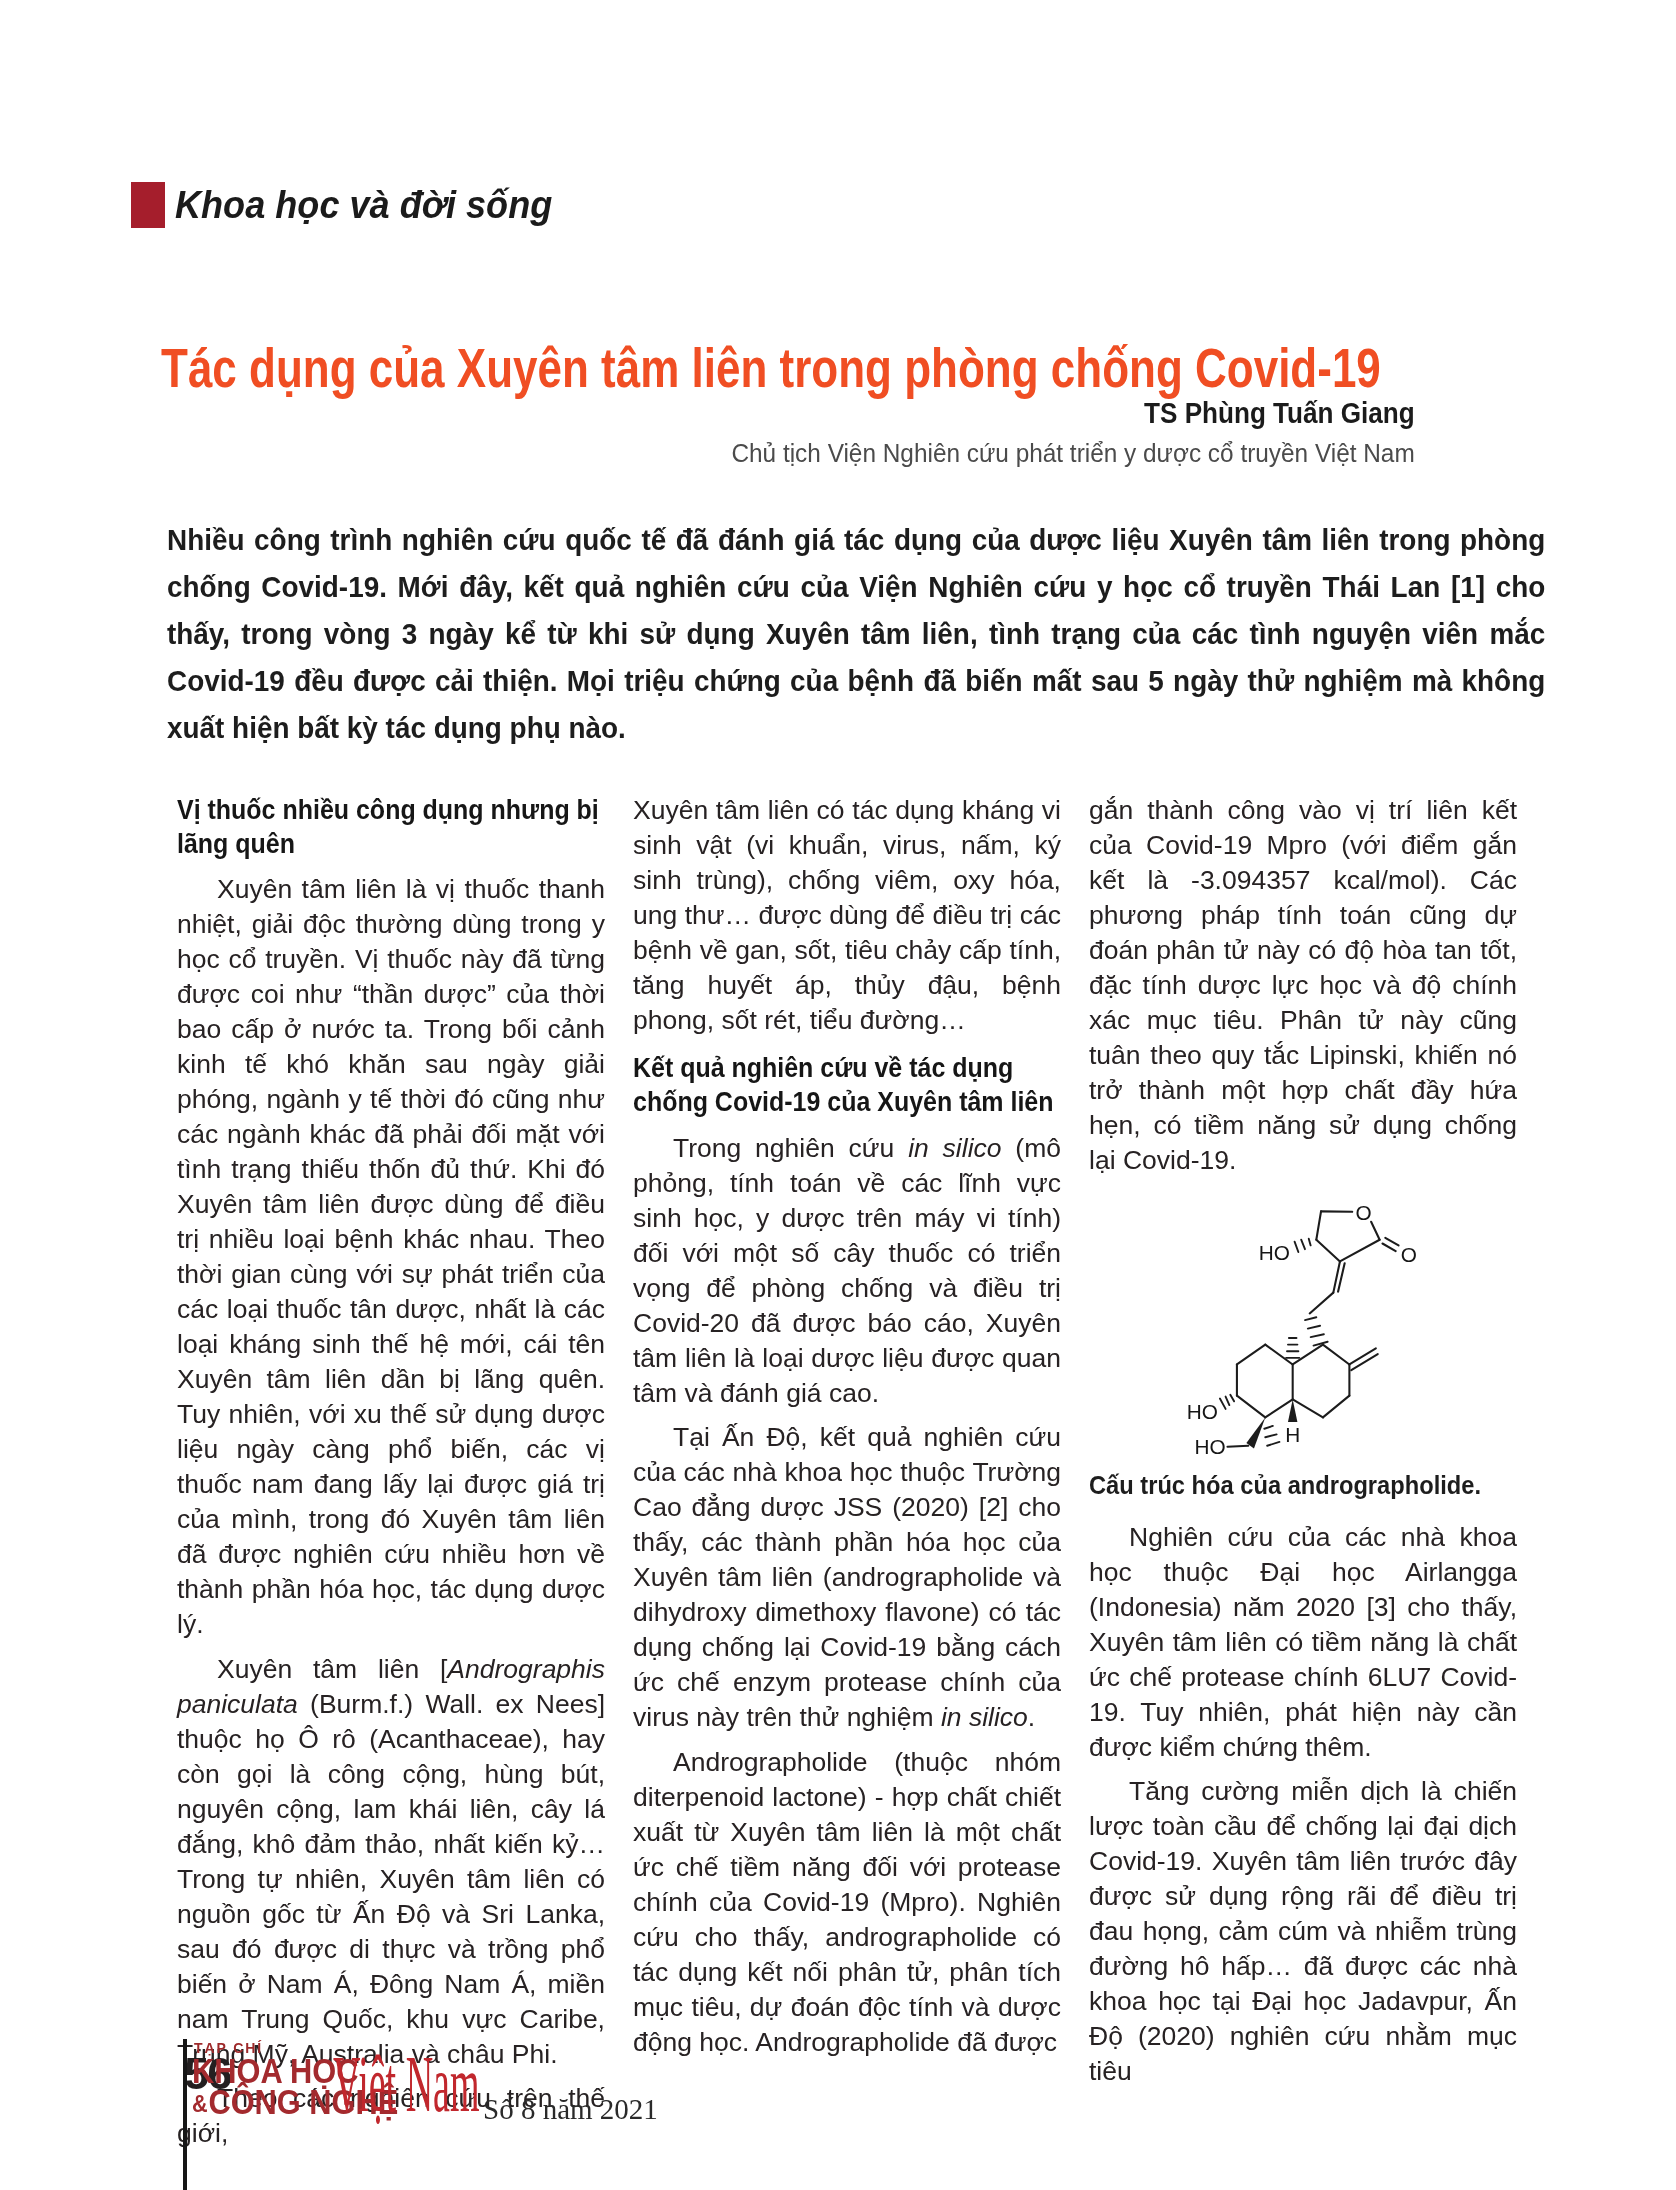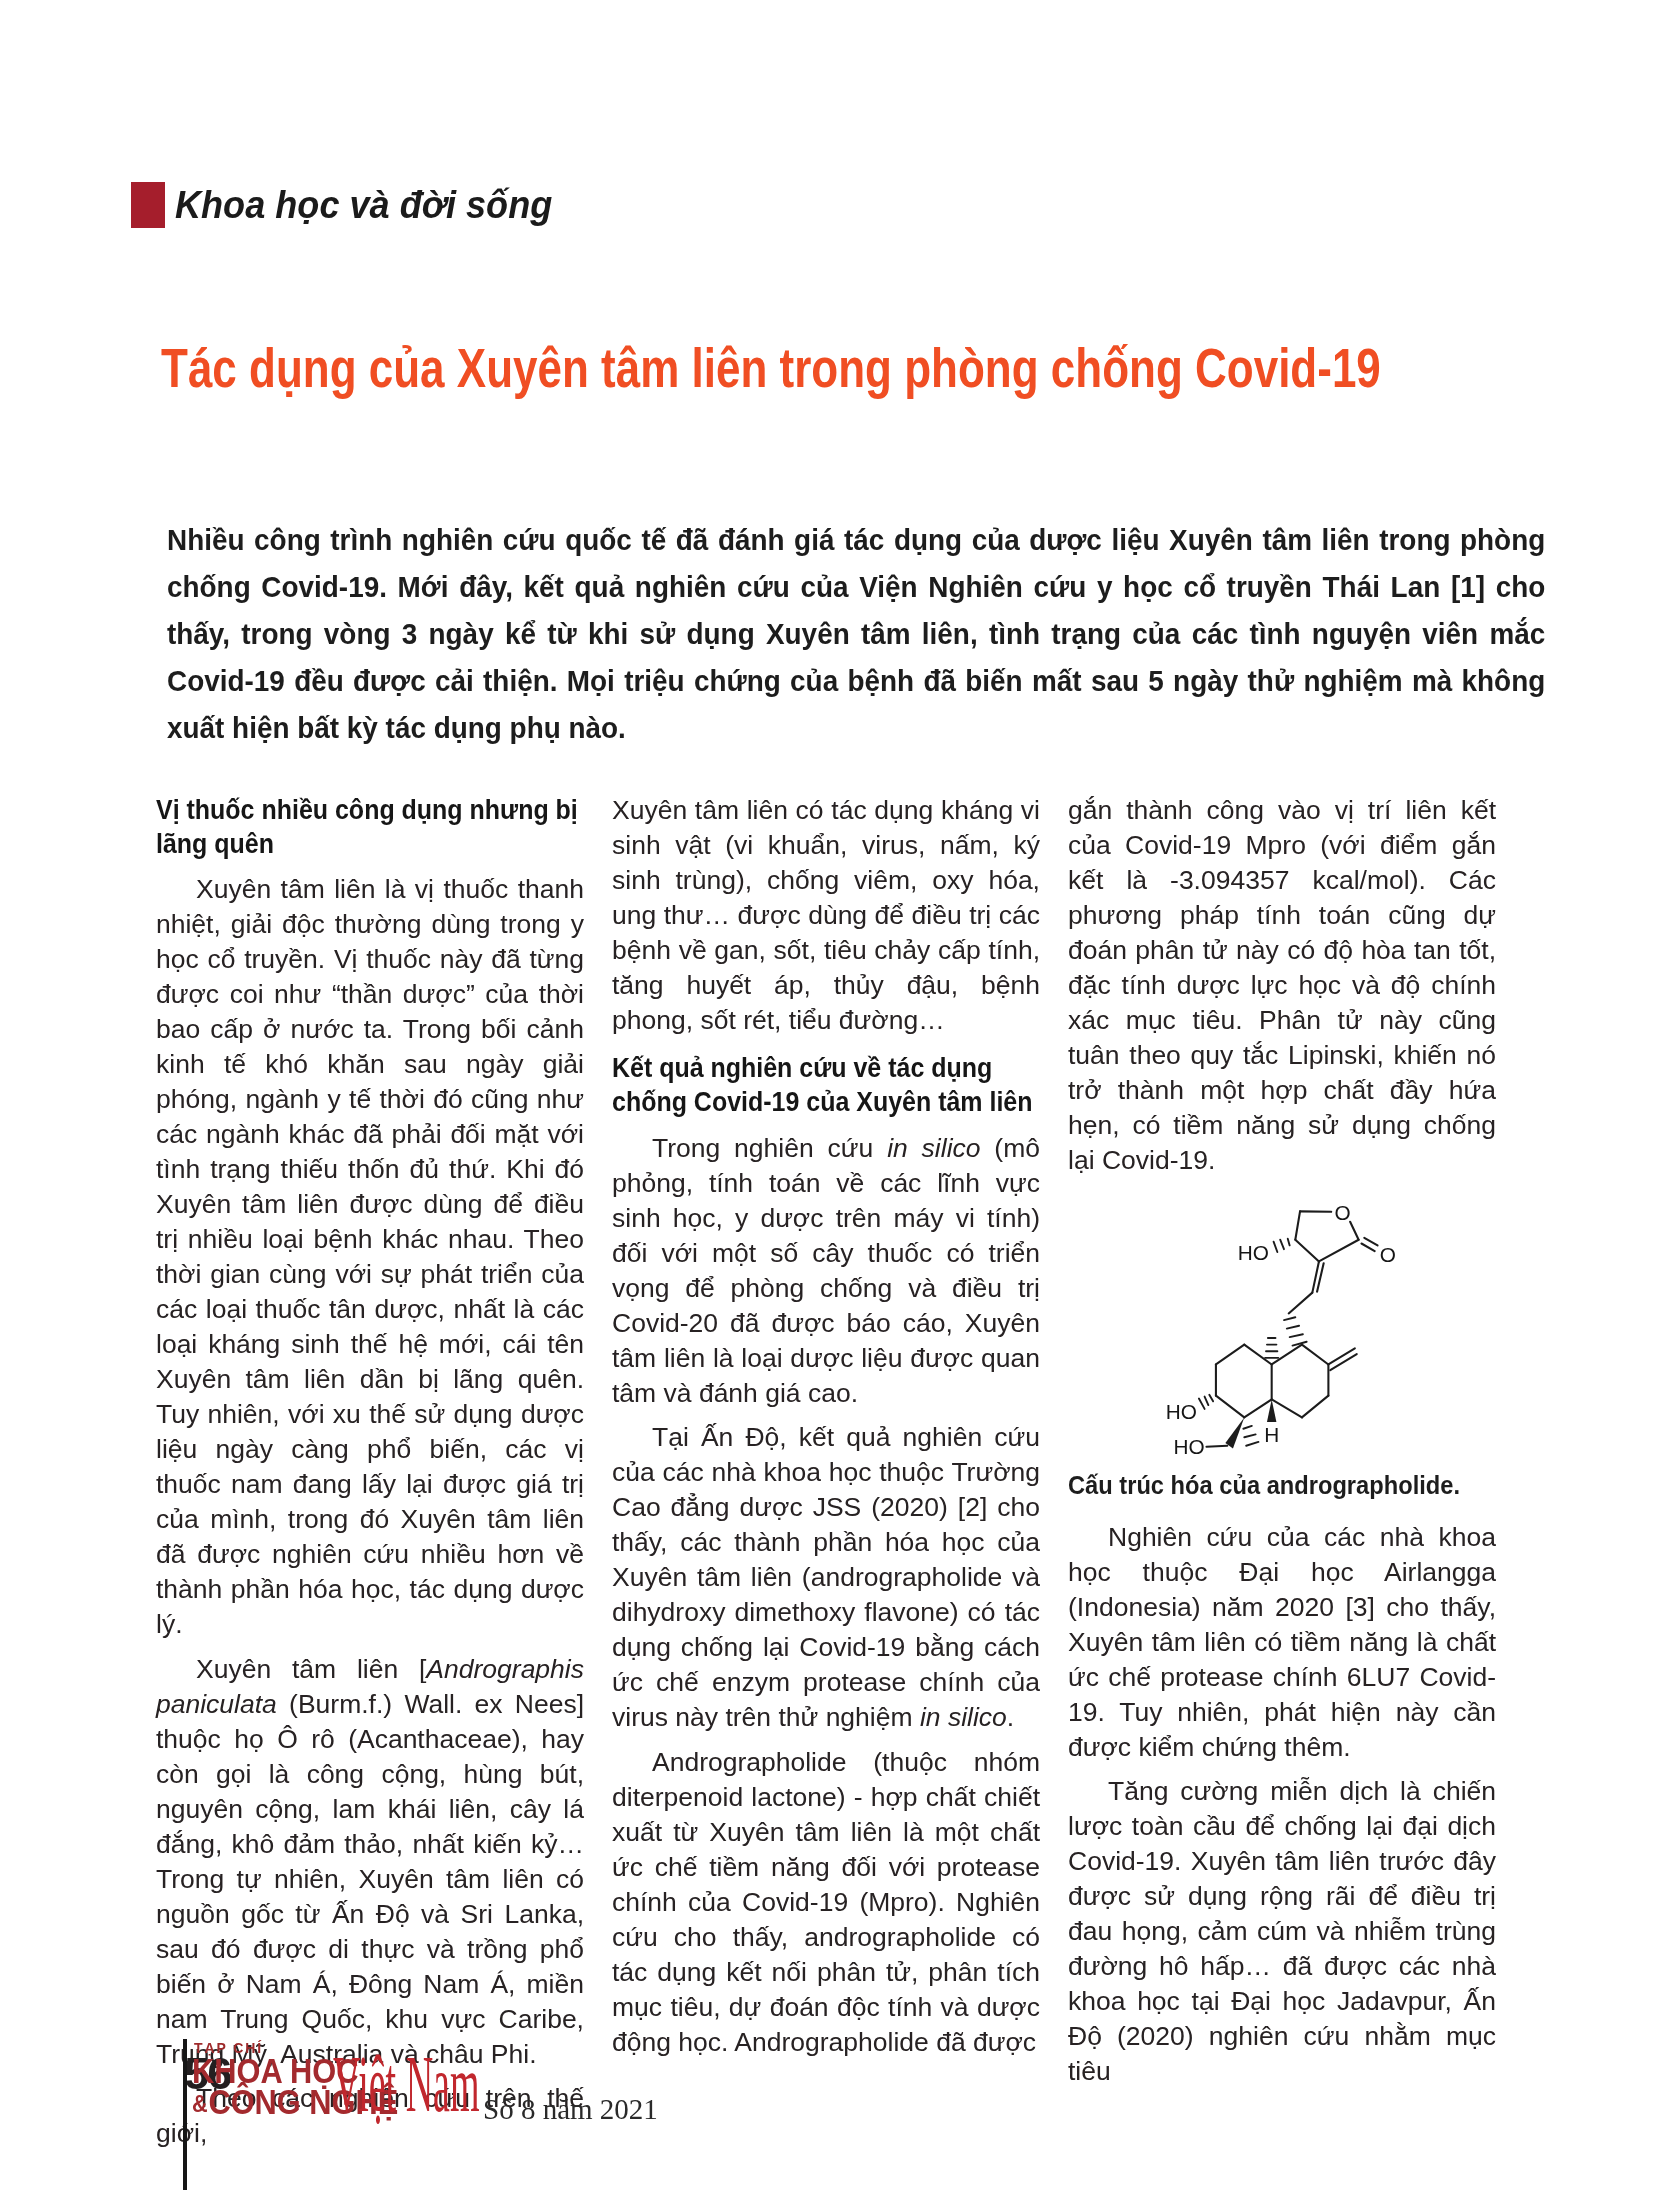--- a/index.html
+++ b/index.html
@@ -31,21 +31,21 @@
     font-size:26.5px; color:#4b4b4b;
     transform:scaleX(0.92); transform-origin:right top;
   }
   
   .lead {
     position:absolute; left:167px; top:516px; width:1482px;
     font-size:30px; font-weight:bold; line-height:47px; color:#1d1d1d;
     text-align:justify; transform:scaleX(0.93); transform-origin:left top;
   }
   
-  .cols { position:absolute; left:156px; top:793px; width:1350px; display:flex; gap:28px; }
+  .cols { position:absolute; left:177px; top:793px; width:1350px; display:flex; gap:28px; }
   .col { width:428px; font-size:26.5px; line-height:35px; text-align:justify; color:#272223; }
   .col p { margin:0 0 9.5px 0; text-indent:40px; }
   .col p.noindent { text-indent:0; }
   .col-heading {
     font-weight:bold; font-size:27px; line-height:34px; color:#161616;
     margin:0 0 11.4px 0; text-align:left; width:108%;
     transform:scaleX(0.925); transform-origin:left top;
   }
   .col-heading.mt { margin-top:13.2px; }
   
@@ -83,20 +83,24 @@
 
 <div class="page">
 
   <div class="section-header">
     <div class="section-square"></div>
     <div class="section-title">Khoa học và đời sống</div>
   </div>
 
   <h1 class="article-title">Tác dụng của Xuyên tâm liên trong phòng chống Covid-19</h1>
 
+  <div class="author-block">
+    <div class="author-name">TS Phùng Tuấn Giang</div>
+    <div class="author-role">Chủ tịch Viện Nghiên cứu phát triển y dược cổ truyền Việt Nam</div>
+  </div>
 
   <div class="lead">Nhiều công trình nghiên cứu quốc tế đã đánh giá tác dụng của dược liệu Xuyên tâm liên trong phòng chống Covid-19. Mới đây, kết quả nghiên cứu của Viện Nghiên cứu y học cổ truyền Thái Lan [1] cho thấy, trong vòng 3 ngày kể từ khi sử dụng Xuyên tâm liên, tình trạng của các tình nguyện viên mắc Covid-19 đều được cải thiện. Mọi triệu chứng của bệnh đã biến mất sau 5 ngày thử nghiệm mà không xuất hiện bất kỳ tác dụng phụ nào.</div>
 
   <div class="cols">
 
     <div class="col">
       <div class="col-heading">Vị thuốc nhiều công dụng nhưng bị lãng quên</div>
       <p><span>Xuyên tâm liên là vị thuốc thanh nhiệt, giải độc thường dùng trong y học cổ truyền. Vị thuốc này đã từng được coi như “thần dược” của thời bao cấp ở nước ta. Trong bối cảnh kinh tế khó khăn sau ngày giải phóng, ngành y tế thời đó cũng như các ngành khác đã phải đối mặt với tình trạng thiếu thốn đủ thứ. Khi đó Xuyên tâm liên được dùng để điều trị nhiều loại bệnh khác nhau. Theo thời gian cùng với sự phát triển của các loại thuốc tân dược, nhất là các loại kháng sinh thế hệ mới, cái tên Xuyên tâm liên dần bị lãng quên. Tuy nhiên, với xu thế sử dụng dược liệu ngày càng phổ biến, các vị thuốc nam đang lấy lại được giá trị của mình, trong đó Xuyên tâm liên đã được nghiên cứu nhiều hơn về thành phần hóa học, tác dụng dược lý.</span></p>
       <p><span>Xuyên tâm liên [</span><i>Andrographis paniculata</i><span> (Burm.f.) Wall. ex Nees] thuộc họ Ô rô (Acanthaceae), hay còn gọi là công cộng, hùng bút, nguyên cộng, lam khái liên, cây lá đắng, khô đảm thảo, nhất kiến kỷ… Trong tự nhiên, Xuyên tâm liên có nguồn gốc từ Ấn Độ và Sri Lanka, sau đó được di thực và trồng phổ biến ở Nam Á, Đông Nam Á, miền nam Trung Quốc, khu vực Caribe, Trung Mỹ, Australia và châu Phi.</span></p>
       <p><span>Theo các nghiên cứu trên thế giới,</span></p>

